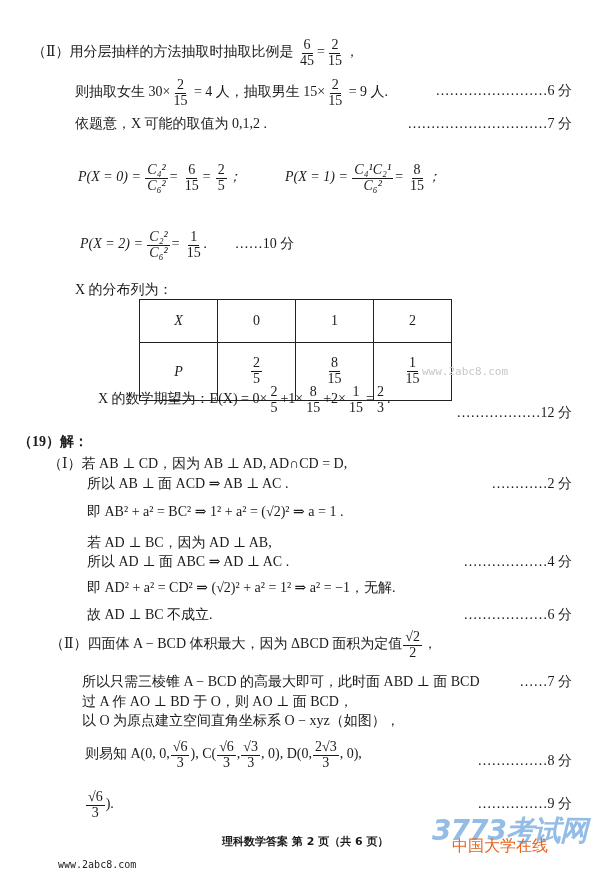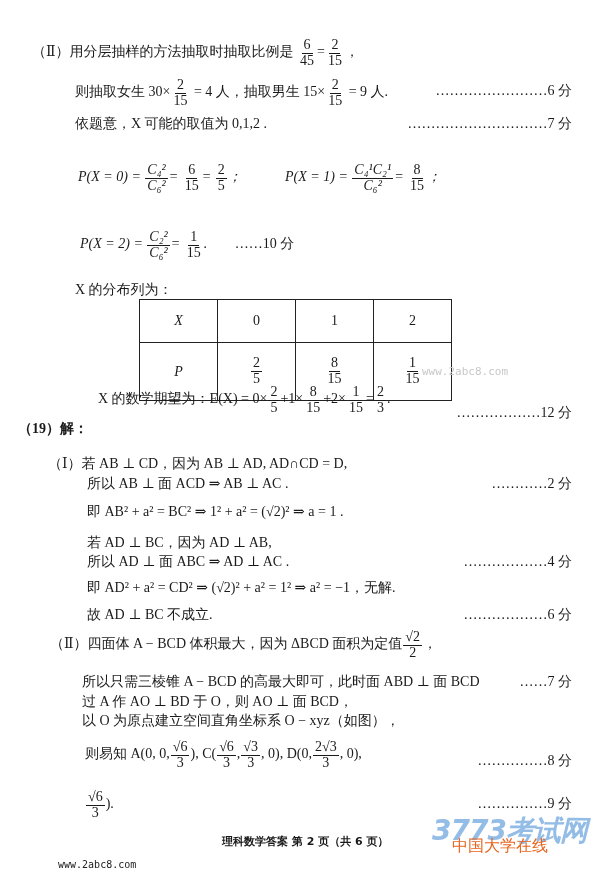--- a/index.html
+++ b/index.html
@@ -130,21 +130,21 @@
     </span><span>+2×</span><span class="frac">
       <span class="n">1</span>
       <span class="d">15</span>
     </span><span>=</span><span class="frac">
       <span class="n">2</span>
       <span class="d">3</span>
     </span><span>.</span>
 </div>
 <div class="score" style="top:404px;">………………12 分</div>
 
-<div class="abs" style="left:18px;top:420px;font-weight:bold;">（19）解：</div>
+<div class="abs" style="left:18px;top:433px;font-weight:bold;">（19）解：</div>
 
 <div class="abs" style="left:48px;top:455px;"><span>（Ⅰ）</span><span>若 AB ⊥ CD，因为 AB ⊥ AD, AD∩CD = D,</span></div>
 <div class="abs" style="left:87px;top:475px;">所以 AB ⊥ 面 ACD ⇒ AB ⊥ AC .</div>
 <div class="score" style="top:475px;">…………2 分</div>
 <div class="abs" style="left:87px;top:503px;">即 AB² + a² = BC² ⇒ 1² + a² = (√2)² ⇒ a = 1 .</div>
 <div class="abs" style="left:87px;top:534px;">若 AD ⊥ BC，因为 AD ⊥ AB,</div>
 <div class="abs" style="left:87px;top:553px;">所以 AD ⊥ 面 ABC ⇒ AD ⊥ AC .</div>
 <div class="score" style="top:553px;">………………4 分</div>
 <div class="abs" style="left:87px;top:579px;">即 AD² + a² = CD² ⇒ (√2)² + a² = 1² ⇒ a² = −1，无解.</div>
 <div class="abs" style="left:87px;top:606px;">故 AD ⊥ BC 不成立.</div>

